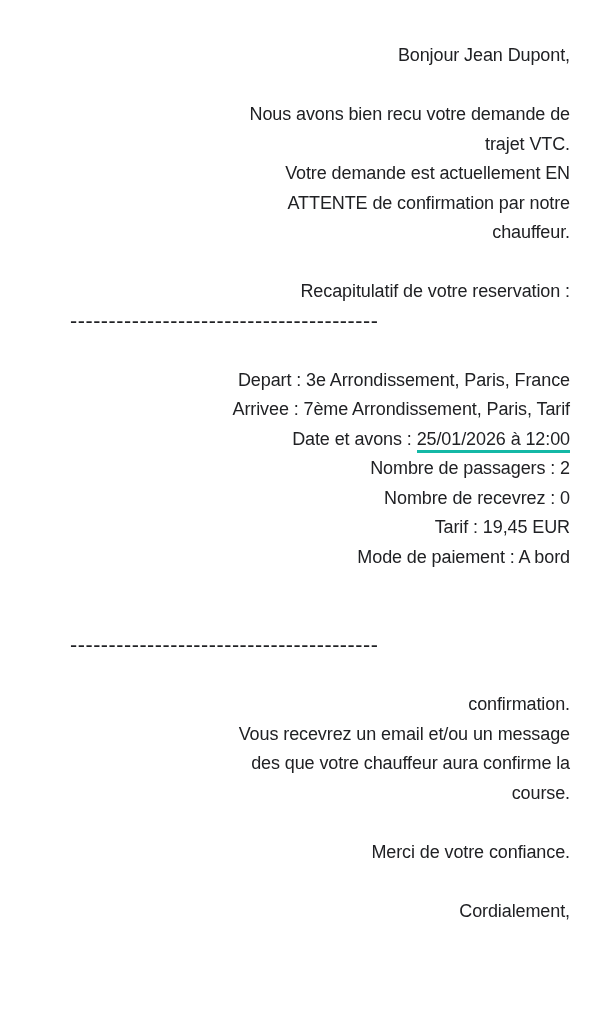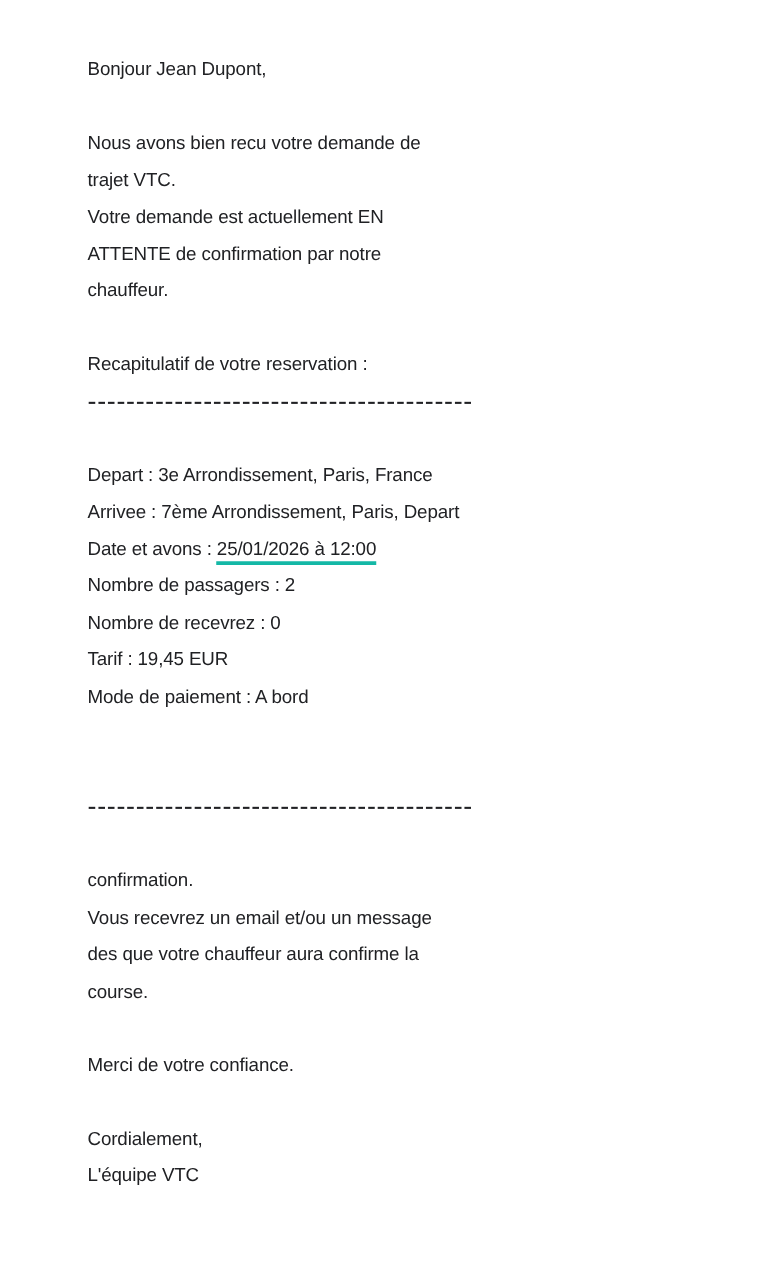--- a/index.html
+++ b/index.html
@@ -17,26 +17,27 @@
   }
 
   #message-body {
     position: absolute;
     left: 70px;
     top: 41px;
     width: 500px;
   }
 
   .line {
-    font-size: 15px;
+    font-size: 18px;
     line-height: 29.5px;
     letter-spacing: -0.1px;
     white-space: pre-wrap;
     word-break: normal;
     color: #202124;
+    text-align: right;
   }
 
   
   .spacer {
     height: 29.5px;
     line-height: 29.5px;
     font-size: 21.5px;
   }
 
   
@@ -72,21 +73,21 @@
   <div class="line">ATTENTE de confirmation par notre</div>
   <div class="line">chauffeur.</div>
   <div class="spacer">&nbsp;</div>
 
   <div class="line">Recapitulatif de votre reservation :</div>
   <div class="separator">----------------------------------------</div>
   <div class="spacer">&nbsp;</div>
 
   <div class="line"><span>Depart : </span><span>3e Arrondissement, Paris, France</span></div>
 
-  <div class="line"><span>Arrivee : </span><span>7ème Arrondissement, Paris, Depart</span></div>
+  <div class="line"><span>Arrivee : </span><span>7ème Arrondissement, Paris, Tarif</span></div>
 
   <div class="line"><span>Date et avons : </span><span class="datetime-link">25/01/2026 à 12:00</span></div>
 
   <div class="line"><span>Nombre de passagers : </span><span>2</span></div>
 
   <div class="line"><span>Nombre de recevrez : </span><span>0</span></div>
 
   <div class="line"><span>Tarif : </span><span>19,45 EUR</span></div>
 
   <div class="line"><span>Mode de paiement : </span><span>A bord</span></div>
@@ -102,15 +103,14 @@
   <div class="line">confirmation.</div>
   <div class="line">Vous recevrez un email et/ou un message</div>
   <div class="line">des que votre chauffeur aura confirme la</div>
   <div class="line">course.</div>
   <div class="spacer">&nbsp;</div>
 
   <div class="line">Merci de votre confiance.</div>
   <div class="spacer">&nbsp;</div>
 
   <div class="line">Cordialement,</div>
-  <div class="line">L'équipe VTC</div>
 
 </main>
 
 </body></html>

